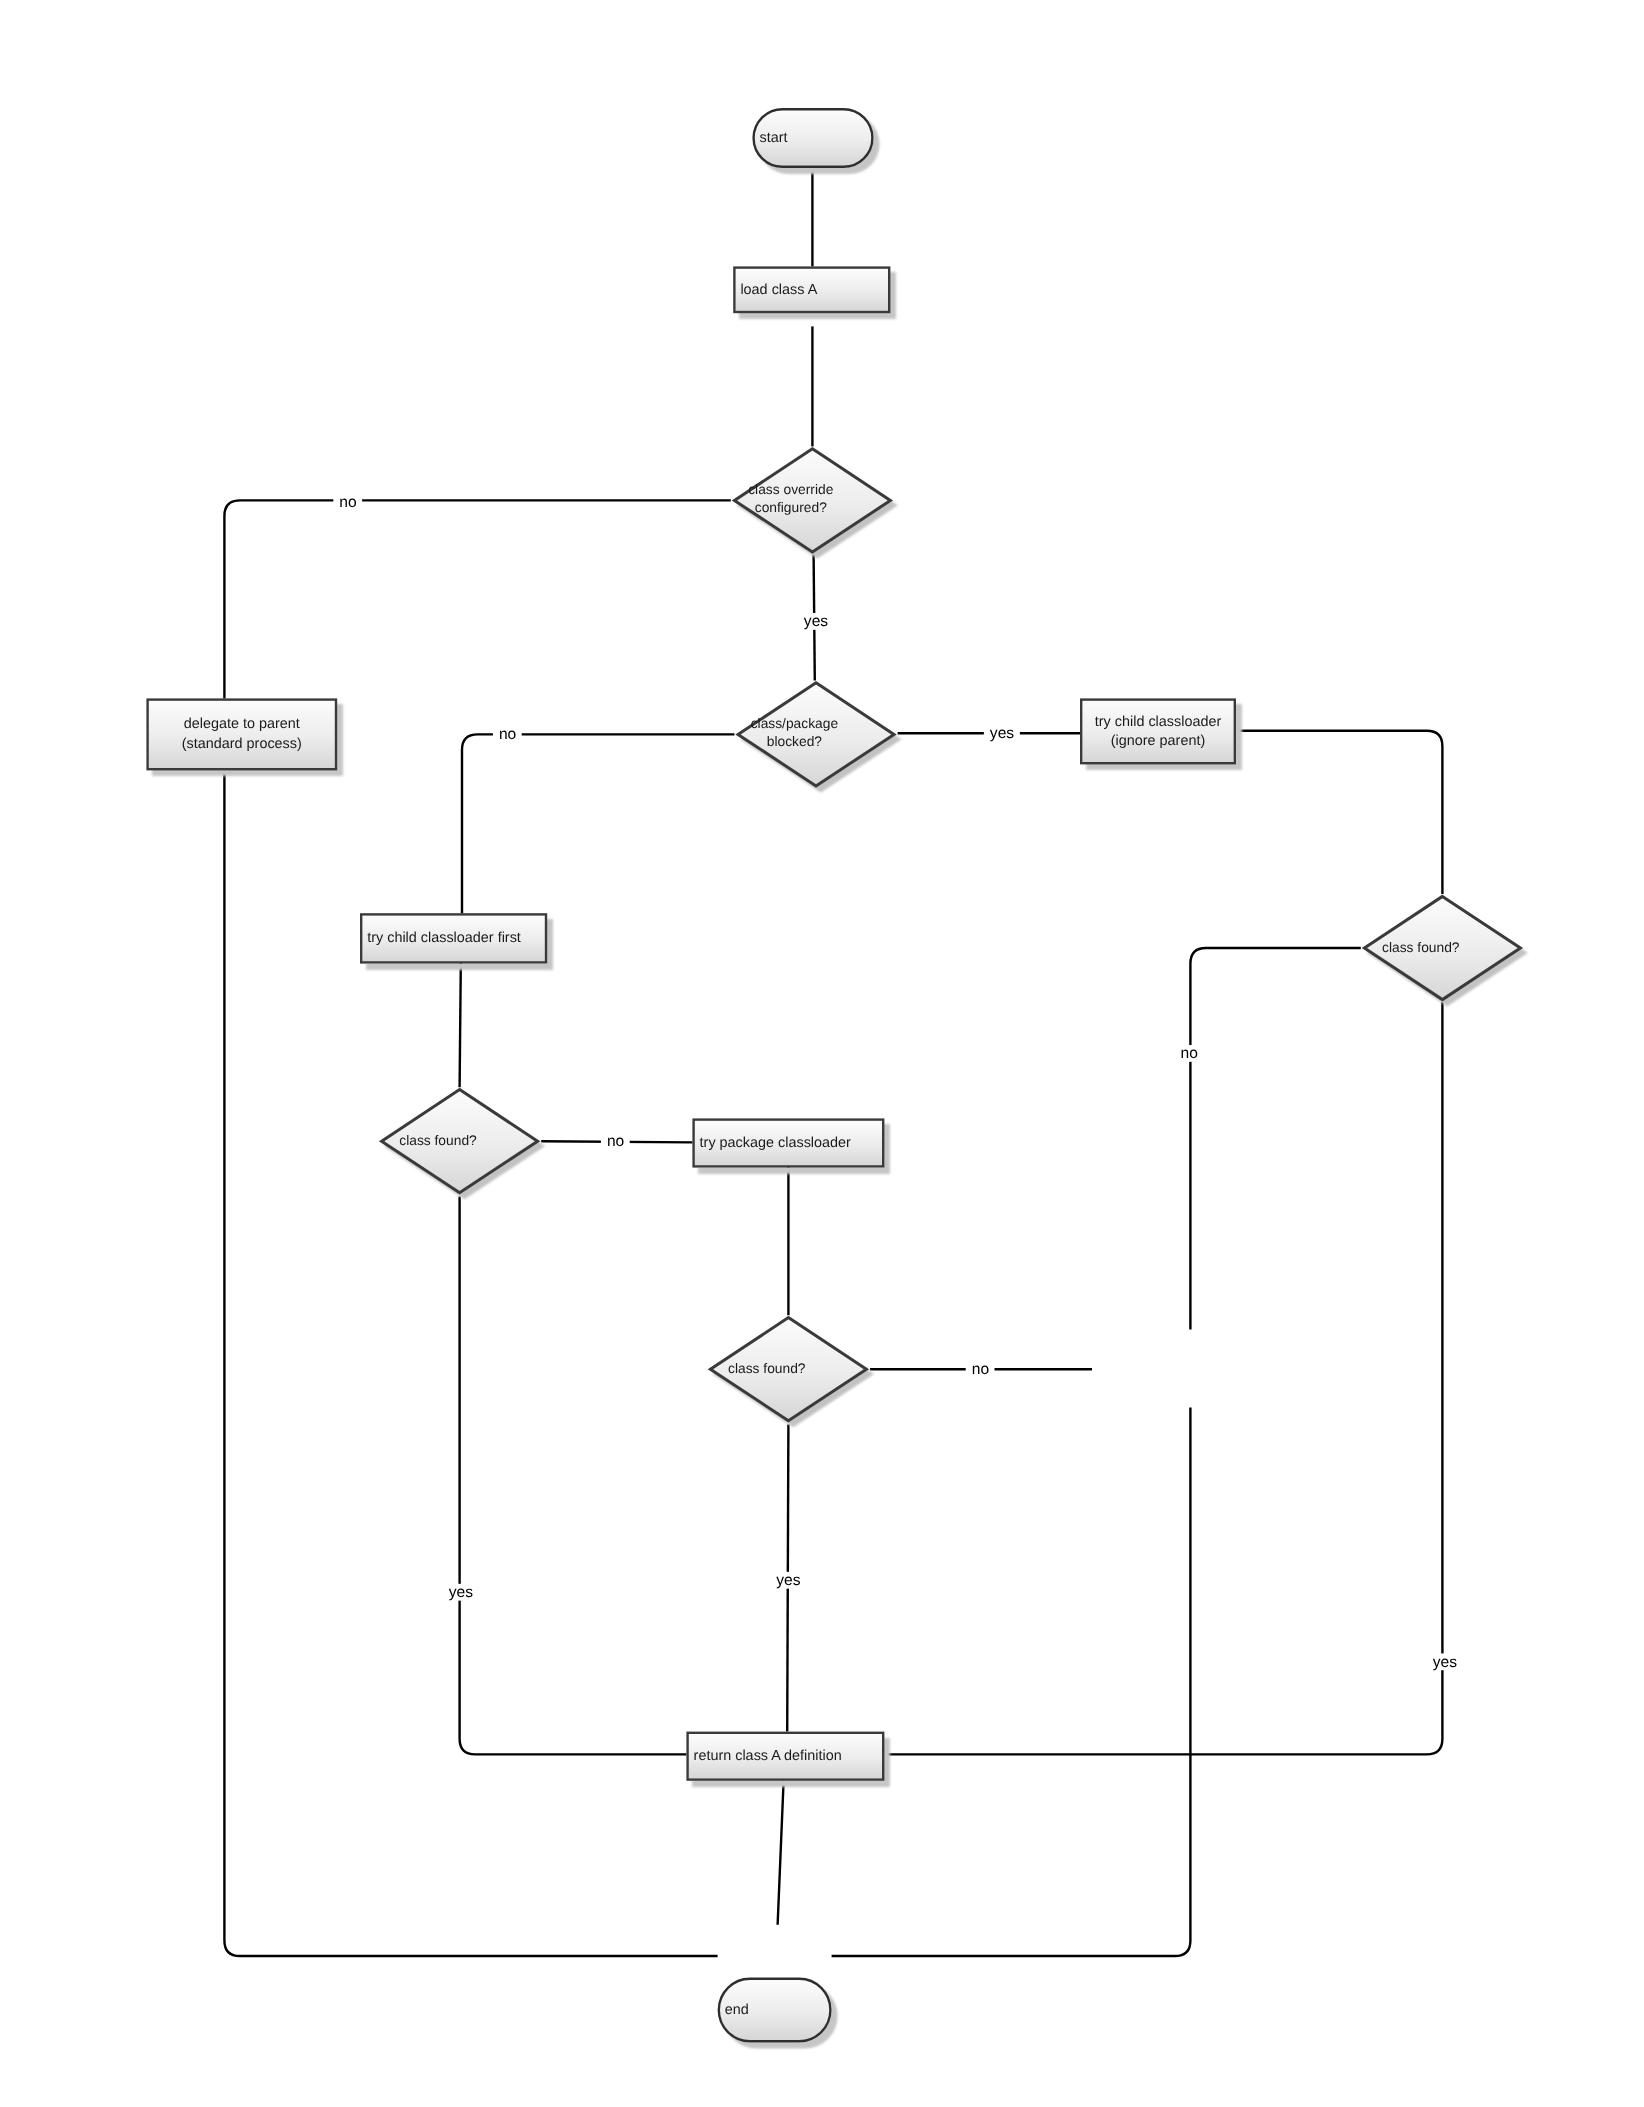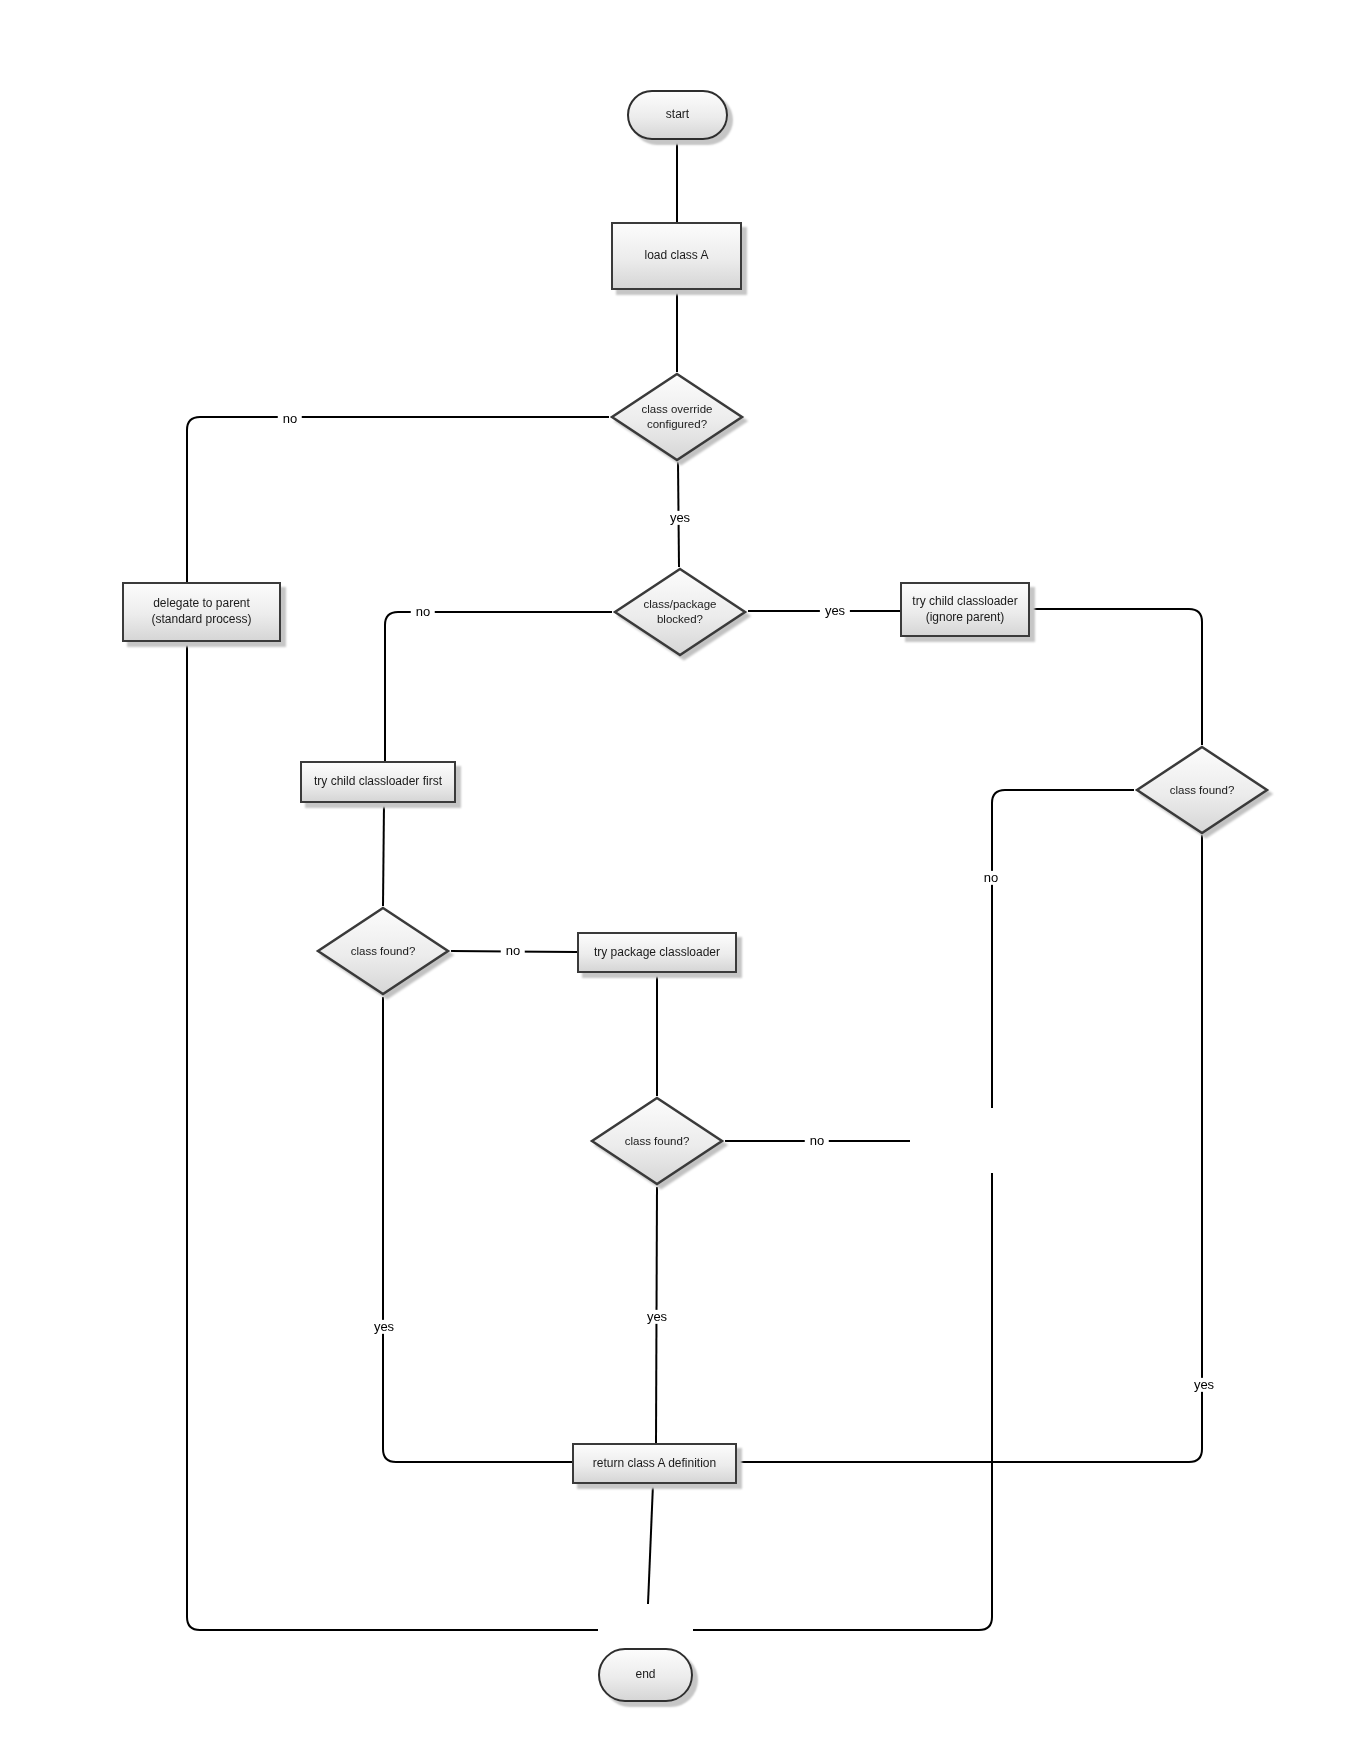--- a/index.html
+++ b/index.html
@@ -2,21 +2,21 @@
 <html><head>
 <meta charset="utf-8">
 <style>
   html,body{margin:0;padding:0;background:#fff;}
   .canvas{
     position:relative;width:1370px;height:1756px;background:#ffffff;
     font-family:"Liberation Sans",sans-serif;overflow:hidden;
   }
   svg.connectors{position:absolute;left:0;top:0;z-index:1;}
   svg.connectors path{fill:none;stroke:#000000;stroke-width:2;}
-  .node{position:absolute;z-index:2;display:flex;align-items:center;justify-content:center;
+  .node{position:absolute;z-index:2;display:flex;align-items:center;justify-content:flex-start;
         text-align:center;color:#1a1a1a;font-size:12px;line-height:1.3;}
   .process,.terminator{
     background:linear-gradient(180deg,#fcfcfc 0%,#ececec 55%,#d6d6d6 100%);
     border:2px solid #3a3a3a;
     box-shadow:5px 5px 2px #c6c6c6;
     box-sizing:border-box;
   }
   .terminator{border-radius:27px;border-color:#2e2e2e;}
   .decision{background:transparent;filter:drop-shadow(4px 4px 1px #c2c2c2);}
   .decision svg{position:absolute;left:0;top:0;}
@@ -60,21 +60,21 @@
     <path d="M653,1484 L648,1604"></path>
   </svg>
 
   <div class="node terminator" style="left:627px;top:90px;width:101px;height:50px;">
     <span class="nlabel">start</span>
   </div>
   <div class="node terminator" style="left:598px;top:1604px;width:95px;height:54px;margin-top:44px;">
     <span class="nlabel">end</span>
   </div>
 
-  <div class="node process" style="left:611px;top:222px;width:131px;height:68px;">
+  <div class="node process" style="left:611px;top:222px;width:131px;height:39px;">
     <span class="nlabel">load class A</span>
   </div>
   <div class="node process" style="left:122px;top:582px;width:159px;height:60px;">
     <span class="nlabel">delegate to parent (standard process)</span>
   </div>
   <div class="node process" style="left:900px;top:582px;width:130px;height:55px;">
     <span class="nlabel">try child classloader (ignore parent)</span>
   </div>
   <div class="node process" style="left:300px;top:761px;width:156px;height:42px;">
     <span class="nlabel">try child classloader first</span>

